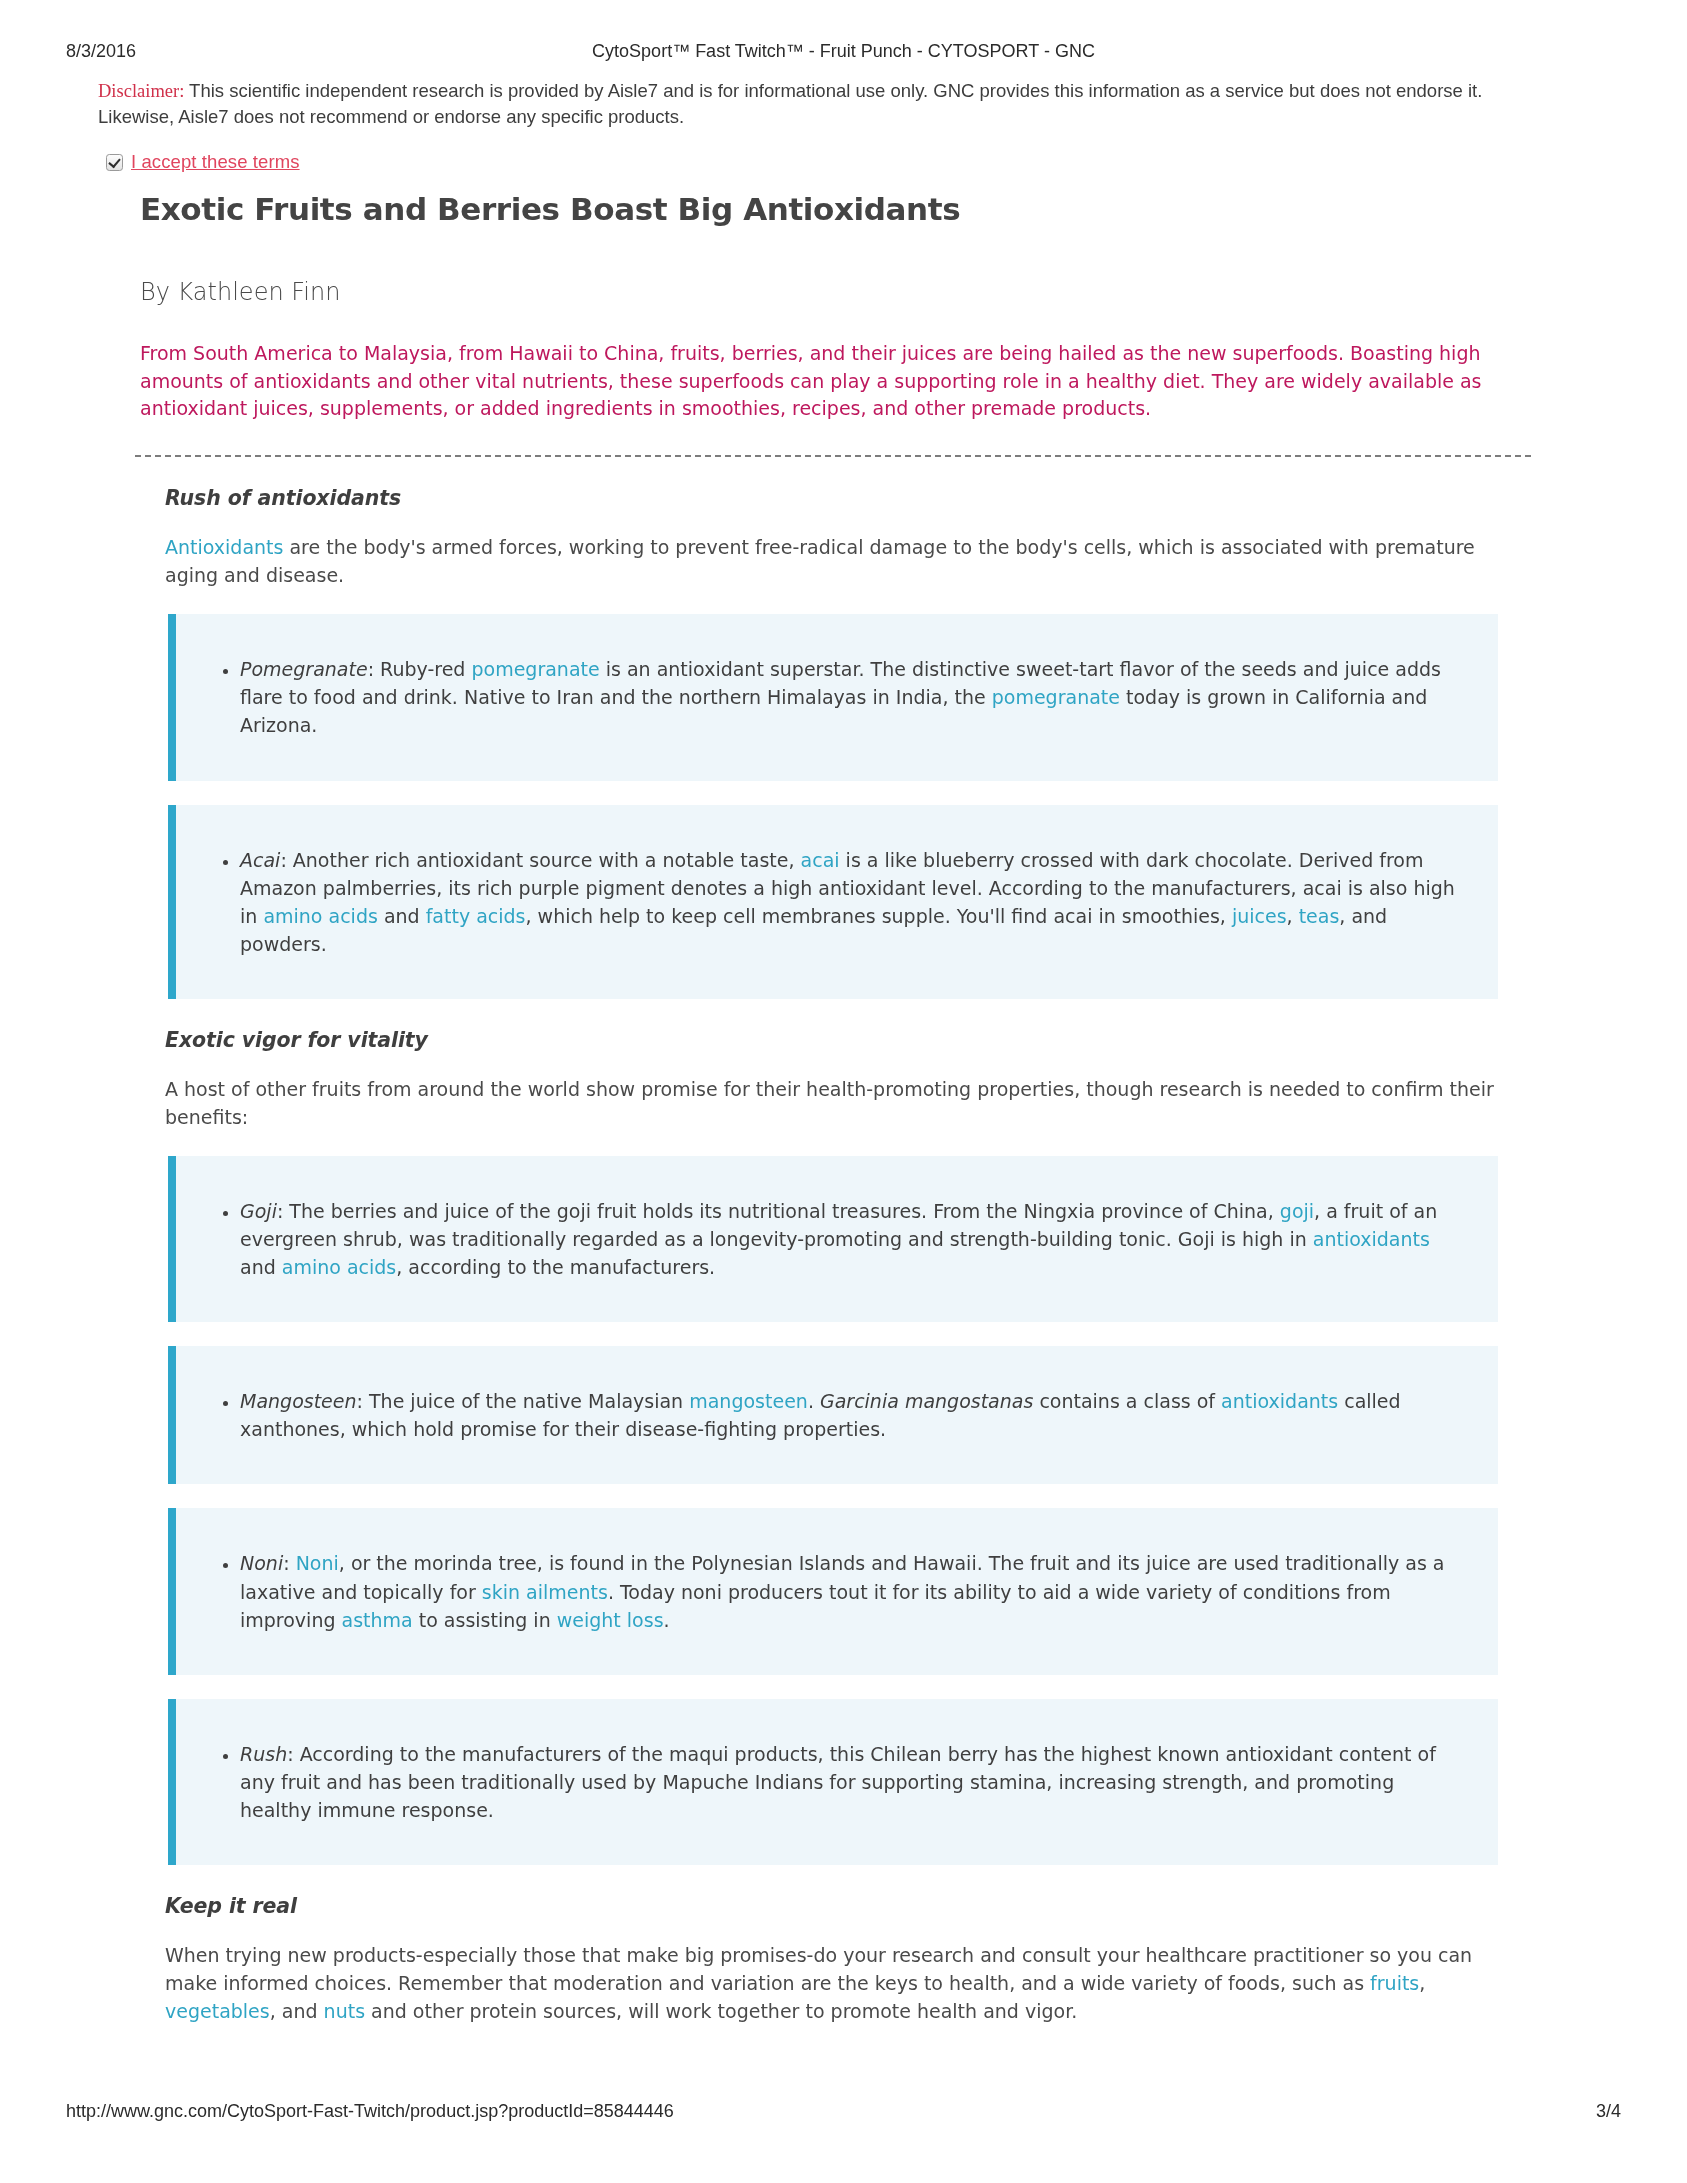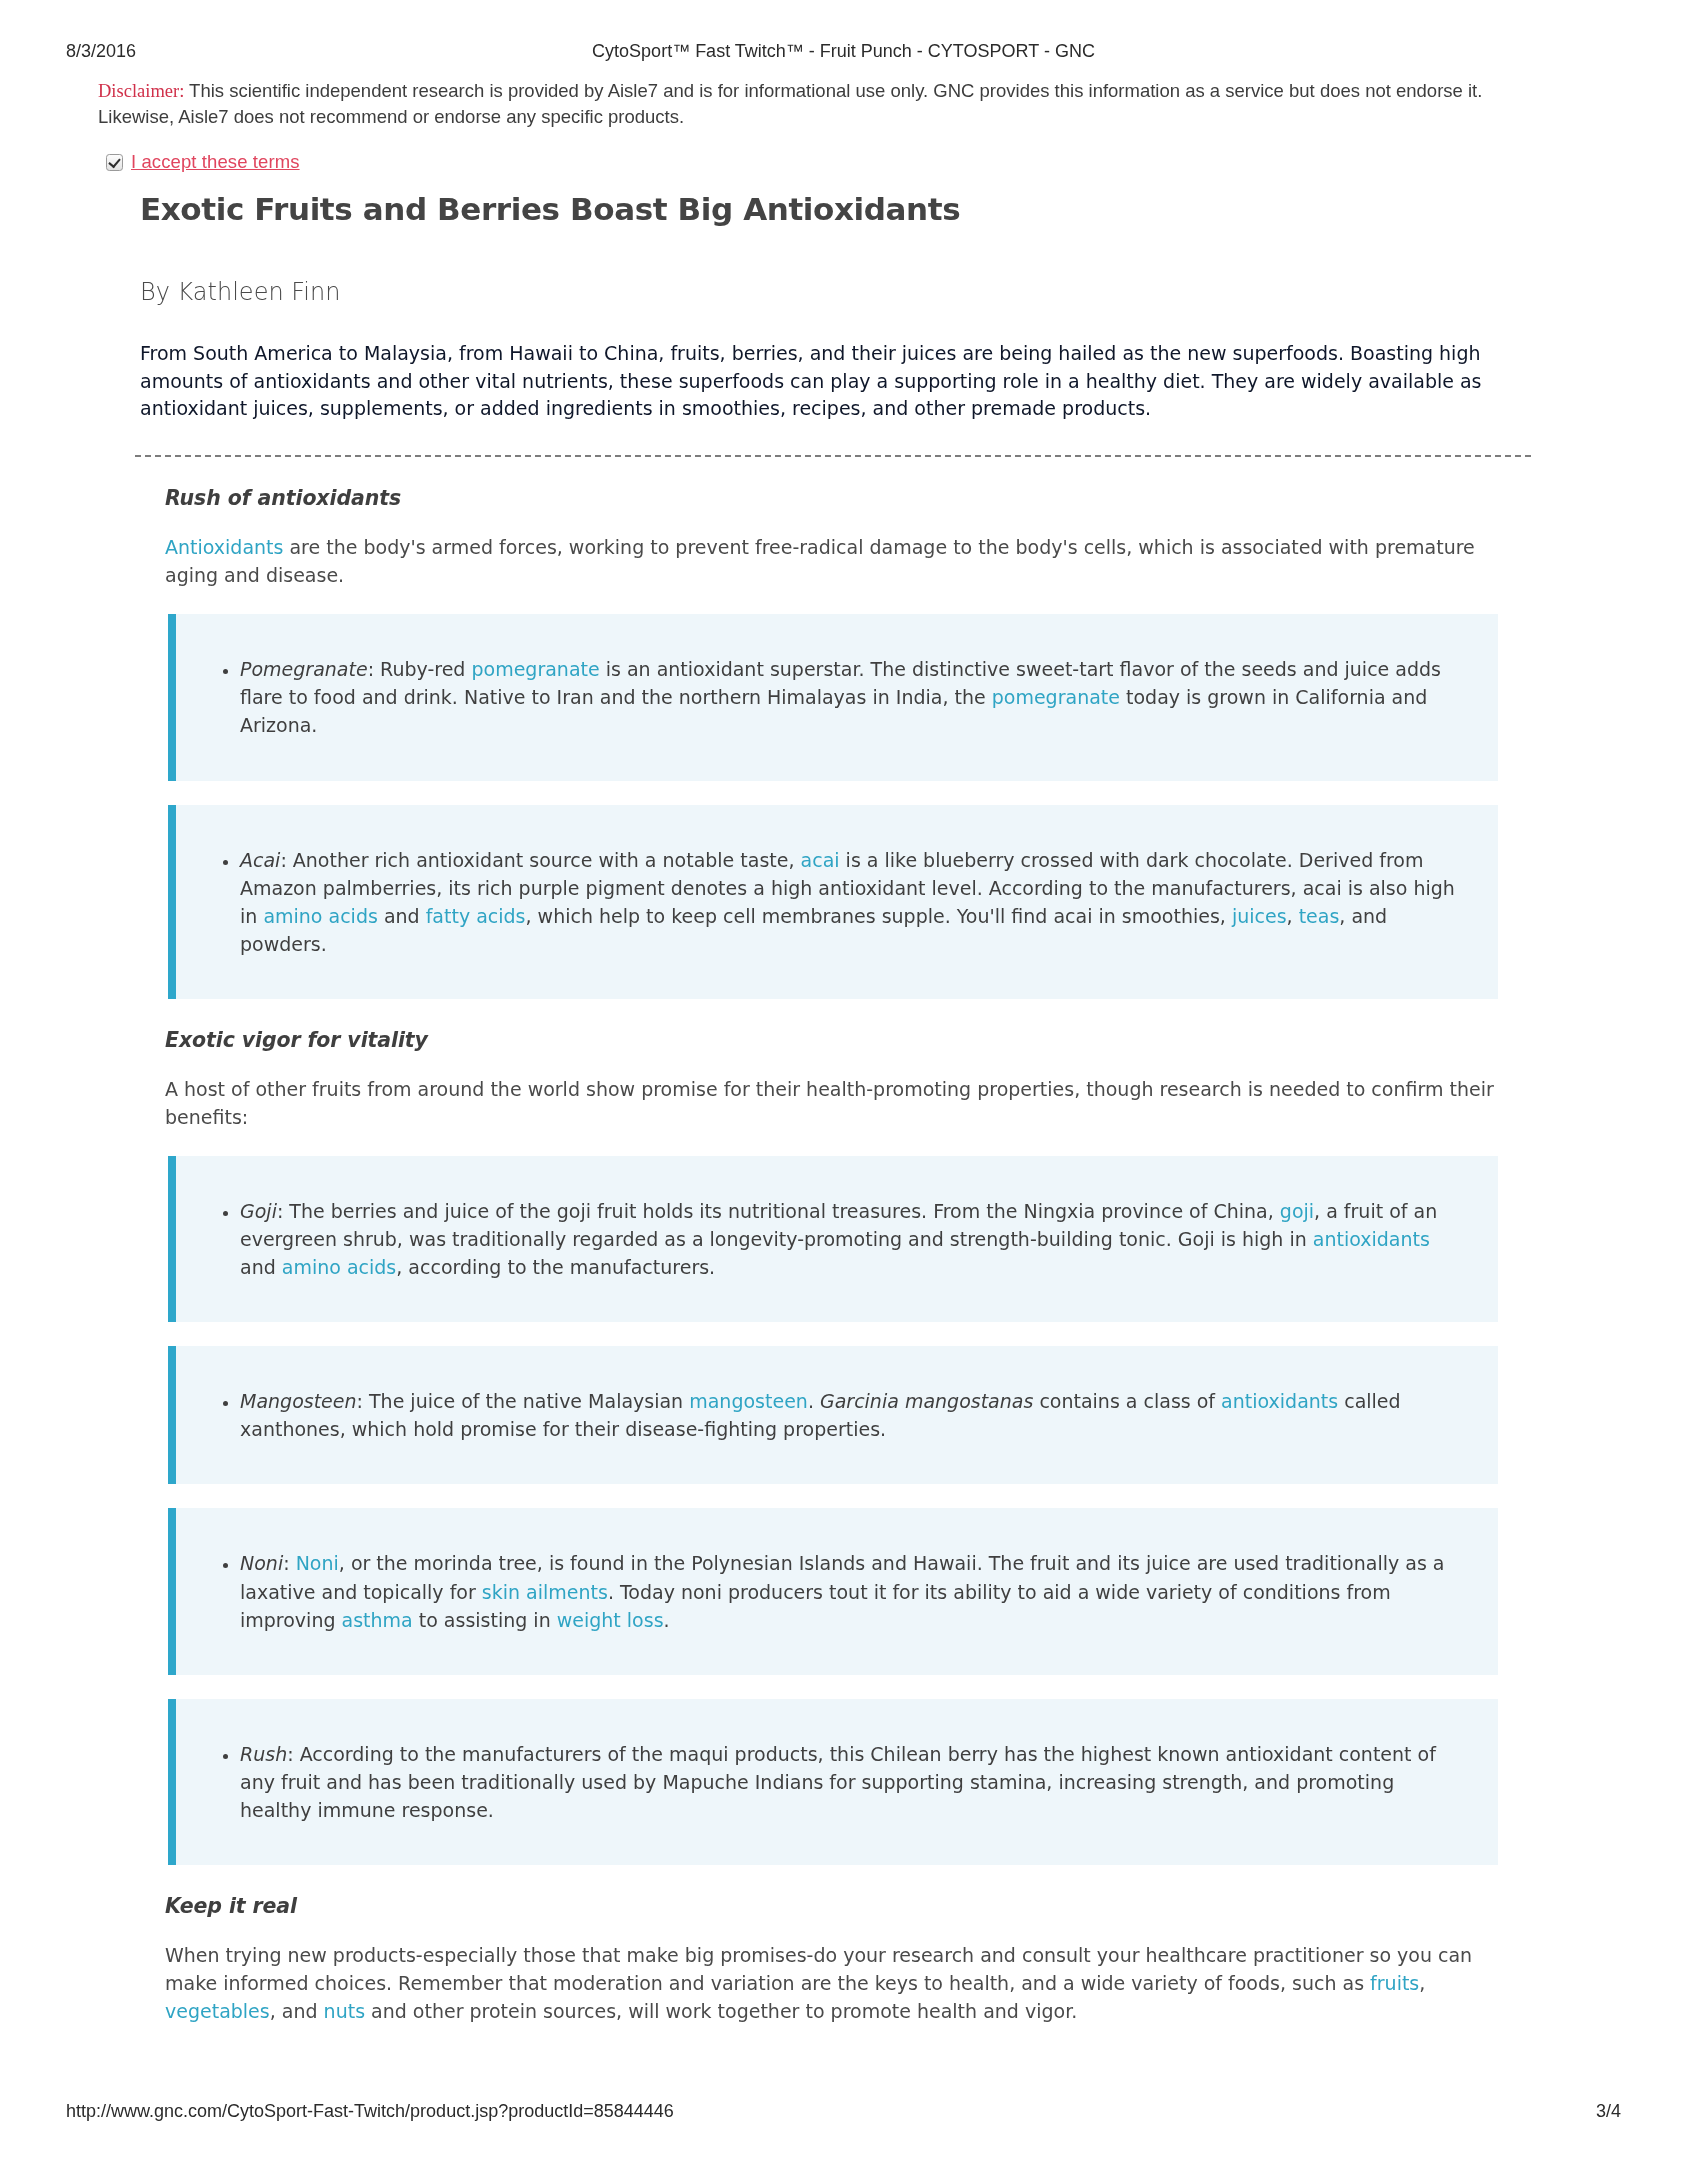--- a/index.html
+++ b/index.html
@@ -119,21 +119,21 @@
     margin-top: 50px;
     font-size: 24px;
     color: #4a4a4a;
     font-family: "DejaVu Sans", sans-serif;
     font-weight: 300;
   }
   .intro {
     margin-top: 34px;
     font-size: 19px;
     line-height: 1.47;
-    color: #0f172a;
+    color: #be185d;
     width: 1383px;
   }
 
   .rule {
     margin-top: 32px;
     margin-left: -5.3px;
     width: 1396px;
     height: 0;
     border-top: 2px dashed #7c7c7c;
   }

